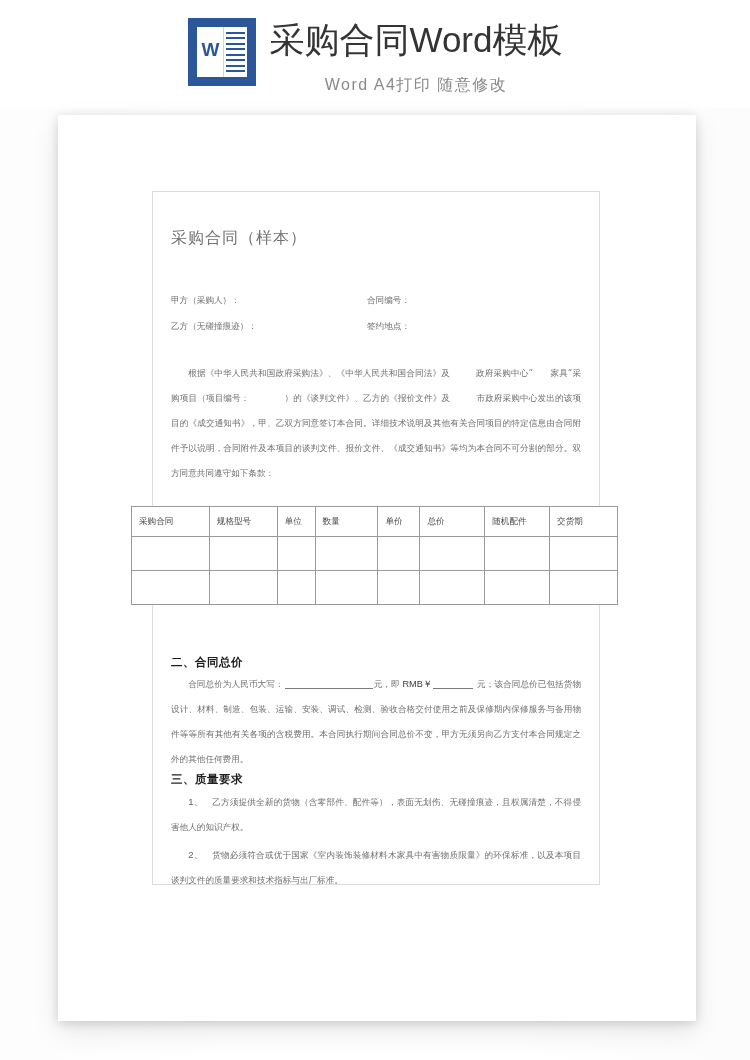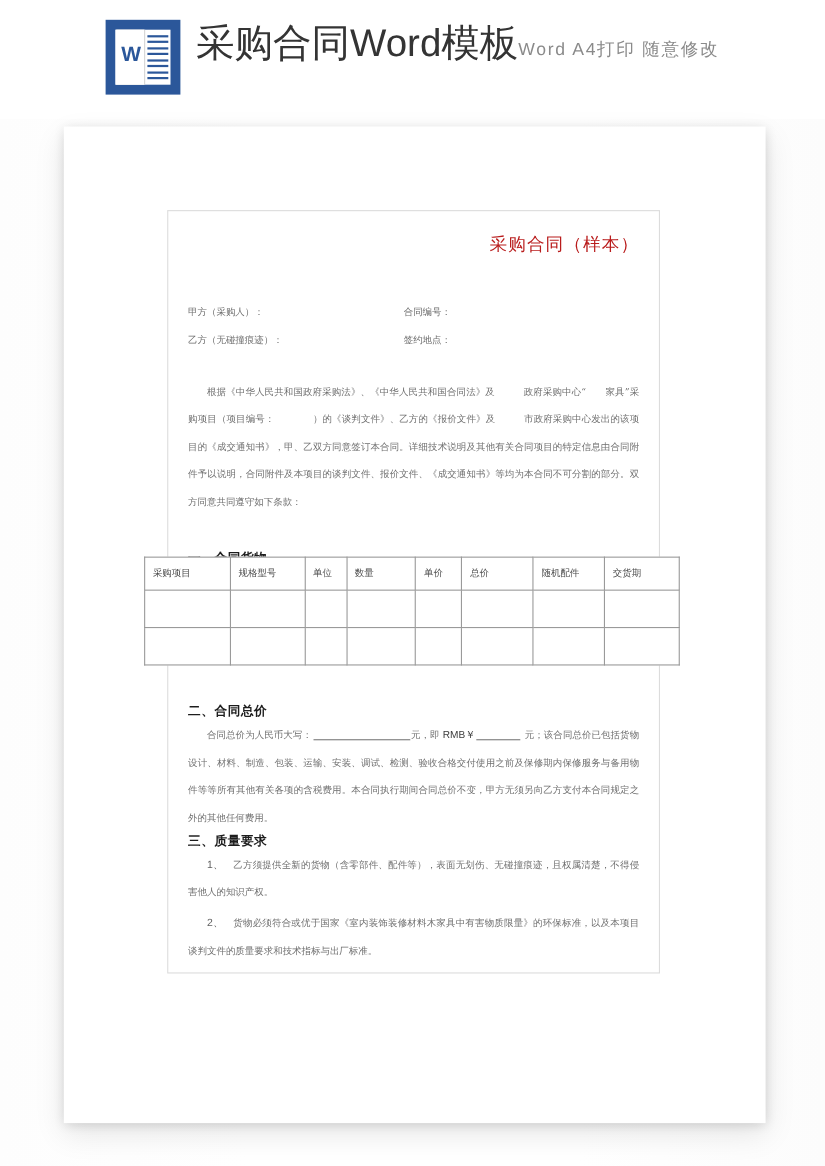--- a/index.html
+++ b/index.html
@@ -51,21 +51,21 @@
     color: #2b579a; font-weight: bold; font-size: 19px;
     font-family: "Liberation Sans", sans-serif;
     line-height: 20px;
   }
   .word-icon .lines {
     position: absolute; left: 38px; top: 14px;
     width: 19px; height: 40px;
     display: flex; flex-direction: column; justify-content: space-between;
   }
   .word-icon .lines i { display: block; height: 2px; background: #2b579a; }
-  .banner-texts { display: flex; flex-direction: row; align-items: center; }
+  .banner-texts { display: flex; flex-direction: column; align-items: center; }
   .banner-title {
     font-size: 35px; font-weight: 500; color: #343434;
     letter-spacing: 0px; line-height: 44px;
     font-family: "Liberation Sans", sans-serif;
     white-space: nowrap;
   }
   .banner-sub {
     font-size: 16px; color: #8a8a8a; line-height: 22px;
     letter-spacing: 1.5px; margin-top: 12px;
     font-family: "Liberation Sans", sans-serif;
@@ -86,25 +86,25 @@
     position: absolute;
     left: 94px;  
     top: 76px;   
     width: 448px;  
     height: 694px; 
     border: 1px solid #dcdcdc;
     background: #ffffff;
     padding: 0 18px;
   }
   .doc-title {
-    text-align: right;
-    font-family: "DejaVu Serif", "Liberation Serif", serif;
-    font-size: 16px; color: #b91c1c;
+    text-align: left;
+    font-family: "DejaVu Serif", "Liberation Serif", serif;
+    font-size: 16px; color: #737373;
     letter-spacing: 1px;
-    margin-top: 20px;
+    margin-top: 36px;
   }
   .party-block { margin-top: 38px; }
   .party-row {
     display: flex;
     font-family: "DejaVu Serif", "Liberation Serif", serif;
     font-size: 8.6px; color: #6d6d6d;
     line-height: 26px;
   }
   .party-row .c1 { width: 196px; flex: 0 0 196px; }
   .party-row .c2 { flex: 1; }
@@ -256,21 +256,21 @@
           <col class="c1">
           <col class="c2">
           <col class="c3">
         <col class="c4">
           <col class="c5">
           <col class="c6">
           <col class="c7">
       </colgroup>
       <tbody>
         <tr class="head">
-          <td>采购项目</td>
+          <td>采购合同</td>
           <td>规格型号</td>
           <td>单位</td>
           <td>数量</td>
           <td>单价</td>
           <td>总价</td>
           <td>随机配件</td>
           <td>交货期</td>
         </tr>
         <tr class="empty">
           <td></td>

